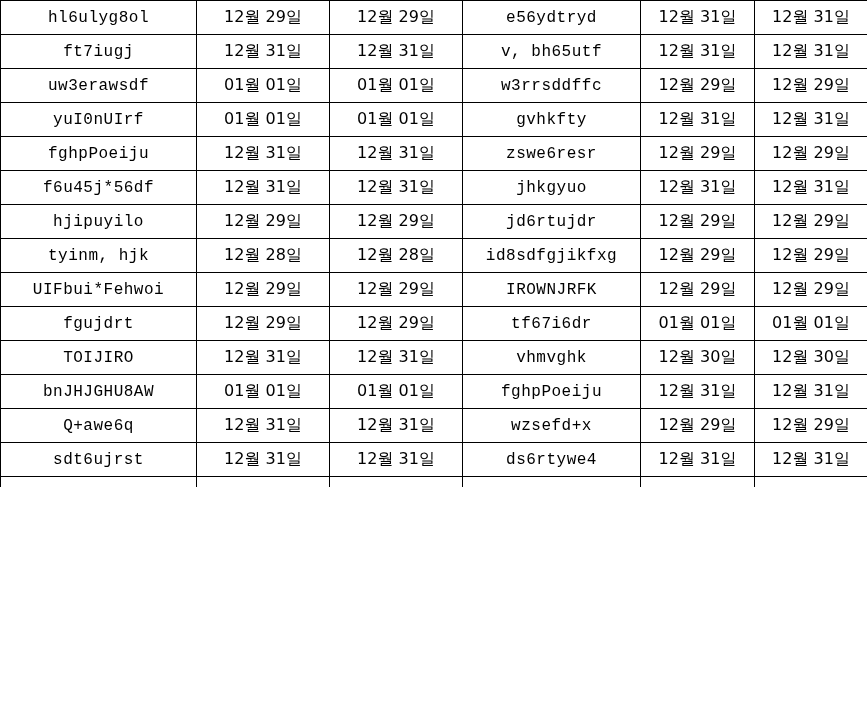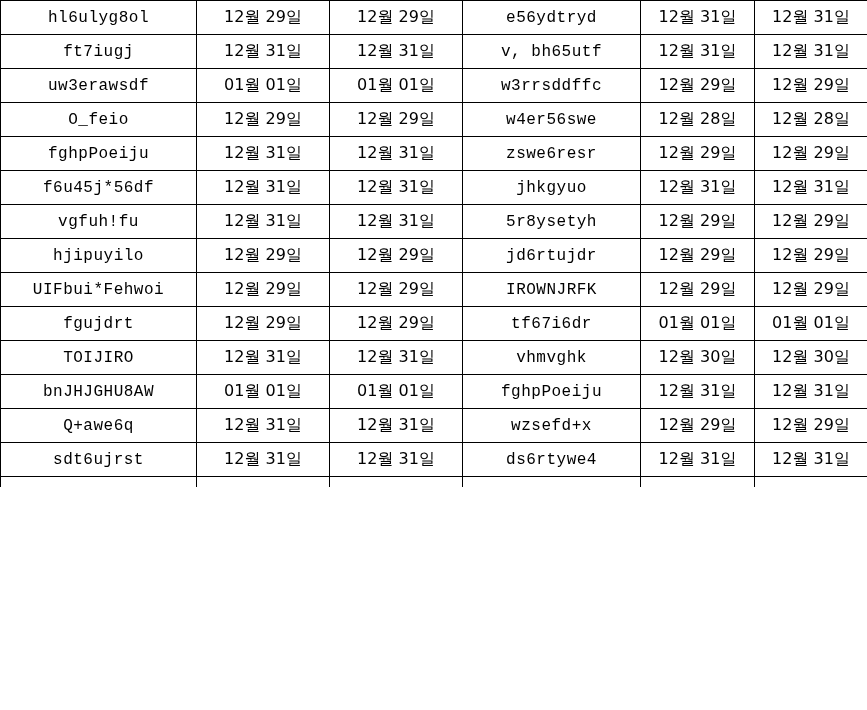--- a/index.html
+++ b/index.html
@@ -87,56 +87,56 @@
         </tr>
         <tr>
           <td class="code">uw3erawsdf</td>
           <td class="date">01월 01일</td>
           <td class="date">01월 01일</td>
           <td class="code">w3rrsddffc</td>
           <td class="date">12월 29일</td>
           <td class="date">12월 29일</td>
         </tr>
         <tr>
-          <td class="code">O_feio</td>
-          <td class="date">12월 29일</td>
-          <td class="date">12월 29일</td>
-          <td class="code">w4er56swe</td>
-          <td class="date">12월 28일</td>
-          <td class="date">12월 28일</td>
+          <td class="code">yuI0nUIrf</td>
+          <td class="date">01월 01일</td>
+          <td class="date">01월 01일</td>
+          <td class="code">gvhkfty</td>
+          <td class="date">12월 31일</td>
+          <td class="date">12월 31일</td>
         </tr>
         <tr>
           <td class="code">fghpPoeiju</td>
           <td class="date">12월 31일</td>
           <td class="date">12월 31일</td>
           <td class="code">zswe6resr</td>
           <td class="date">12월 29일</td>
           <td class="date">12월 29일</td>
         </tr>
         <tr>
           <td class="code">f6u45j*56df</td>
           <td class="date">12월 31일</td>
           <td class="date">12월 31일</td>
           <td class="code">jhkgyuo</td>
           <td class="date">12월 31일</td>
           <td class="date">12월 31일</td>
         </tr>
         <tr>
-          <td class="code">vgfuh!fu</td>
-          <td class="date">12월 31일</td>
-          <td class="date">12월 31일</td>
-          <td class="code">5r8ysetyh</td>
+          <td class="code">hjipuyilo</td>
+          <td class="date">12월 29일</td>
+          <td class="date">12월 29일</td>
+          <td class="code">jd6rtujdr</td>
           <td class="date">12월 29일</td>
           <td class="date">12월 29일</td>
         </tr>
         <tr>
-          <td class="code">hjipuyilo</td>
-          <td class="date">12월 29일</td>
-          <td class="date">12월 29일</td>
-          <td class="code">jd6rtujdr</td>
+          <td class="code">tyinm, hjk</td>
+          <td class="date">12월 28일</td>
+          <td class="date">12월 28일</td>
+          <td class="code">id8sdfgjikfxg</td>
           <td class="date">12월 29일</td>
           <td class="date">12월 29일</td>
         </tr>
         <tr>
           <td class="code">UIFbui*Fehwoi</td>
           <td class="date">12월 29일</td>
           <td class="date">12월 29일</td>
           <td class="code">IROWNJRFK</td>
           <td class="date">12월 29일</td>
           <td class="date">12월 29일</td>

